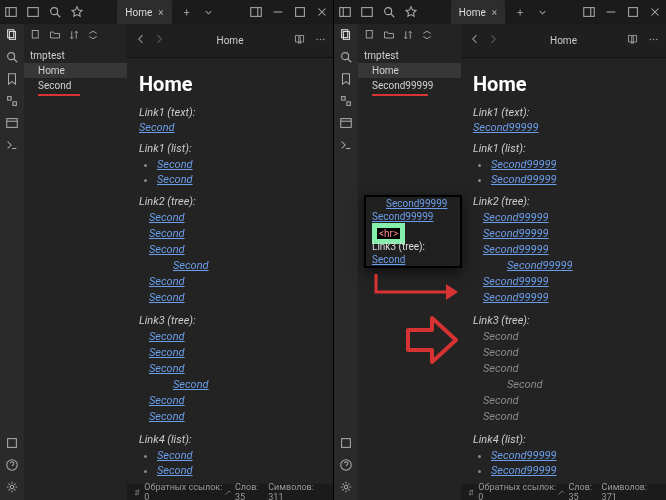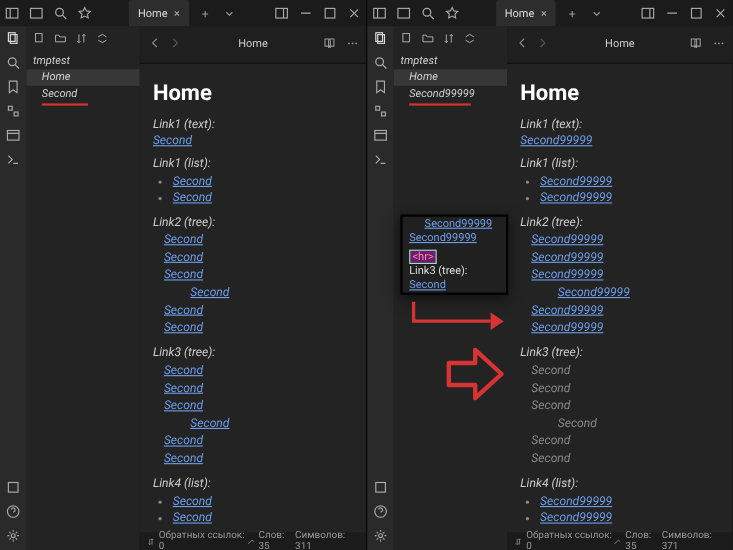--- a/index.html
+++ b/index.html
@@ -8,21 +8,21 @@
   .titlebar { height:24px; background:#1b1b1b; display:flex; align-items:center; padding:0 4px; justify-content:space-between; }
   .tb-left, .tb-right { display:flex; align-items:center; gap:8px; color:#aaa; }
   .tb-icon { width:14px; height:14px; display:inline-flex; align-items:center; justify-content:center; }
   .tab { height:24px; display:flex; align-items:center; background:#2d2d2d; padding:0 8px; gap:6px; font-size:10px; color:#ddd; border-radius:2px 2px 0 0; }
   .tab .x { color:#aaa; }
   .body { flex:1; display:flex; min-height:0; }
   .rail { width:24px; background:#2a2a2a; display:flex; flex-direction:column; align-items:center; padding-top:4px; gap:8px; color:#bbb; }
   .rail .top { display:flex; flex-direction:column; gap:8px; flex:1; }
   .rail .bottom { display:flex; flex-direction:column; gap:8px; padding-bottom:6px; }
   .rail-icon { width:14px; height:14px; display:inline-flex; align-items:center; justify-content:center; }
-  .sidebar { width:103px; background:#232323; display:flex; flex-direction:column;font-style:italic; }
+  .sidebar { width:103px; background:#232323; display:flex; flex-direction:column; }
   .sidebar .tools { height:22px; display:flex; align-items:center; gap:5px; padding:0 5px; color:#aaa; }
   .tb-btn { width:14px; height:14px; display:inline-flex; align-items:center; justify-content:center; }
   .tree { padding:2px 0; font-size:10px; }
   .folder { padding:2px 6px; cursor:default; }
   .file { padding:2px 6px 2px 14px; cursor:pointer; }
   .file.active { background:#373737; }
   .underline { height:2px; background:#d63333; width:60px; margin-left:14px; margin-top:1px; }
   .editor-wrap { flex:1; display:flex; flex-direction:column; background:#232323; }
   .editor-tabs { height:34px; background:#1f1f1f; display:flex; align-items:center; border-bottom:1px solid #111; }
   .ed-nav { display:flex; gap:6px; padding:0 8px; color:#888; }
@@ -36,21 +36,21 @@
   ul.plain { list-style:none; margin:0; padding-left:10px; }
   ul.plain>li { line-height:16px; padding-left:0; }
   ul.bul { list-style:disc; margin:0; padding-left:18px; }
   ul.bul>li { line-height:15px; }
   ul.bul>li::marker { color:#888; }
   .indent { padding-left:12px; }
   .status { height:16px; background:#1b1b1b; display:flex; align-items:center; justify-content:flex-end; padding:0 6px; font-size:9px; color:#9a9a9a; }
   .status span { display:inline-flex; align-items:center; gap:3px; }
   .overlay { position:absolute; border:2px solid #000; background:#202020; box-shadow:0 4px 12px rgba(0,0,0,.6); }
   .overlay .ov-row { padding:1px 6px; font-size:10px; }
-  .hr-tag { color:#ff8d94; background:#701a75; padding:0 2px; border:1px solid #86efac; }
+  .hr-tag { color:#ff8d94; background:#000000; padding:0 2px; border:5px solid #86efac; }
   .arrow-right { position:absolute; }
   .arrow-right svg { display:block; }
   .dead { color:#8a8a8a; text-decoration:none; }
 </style>
 </head>
 <body>
 
 <div class="pane">
 
   <div class="titlebar">

